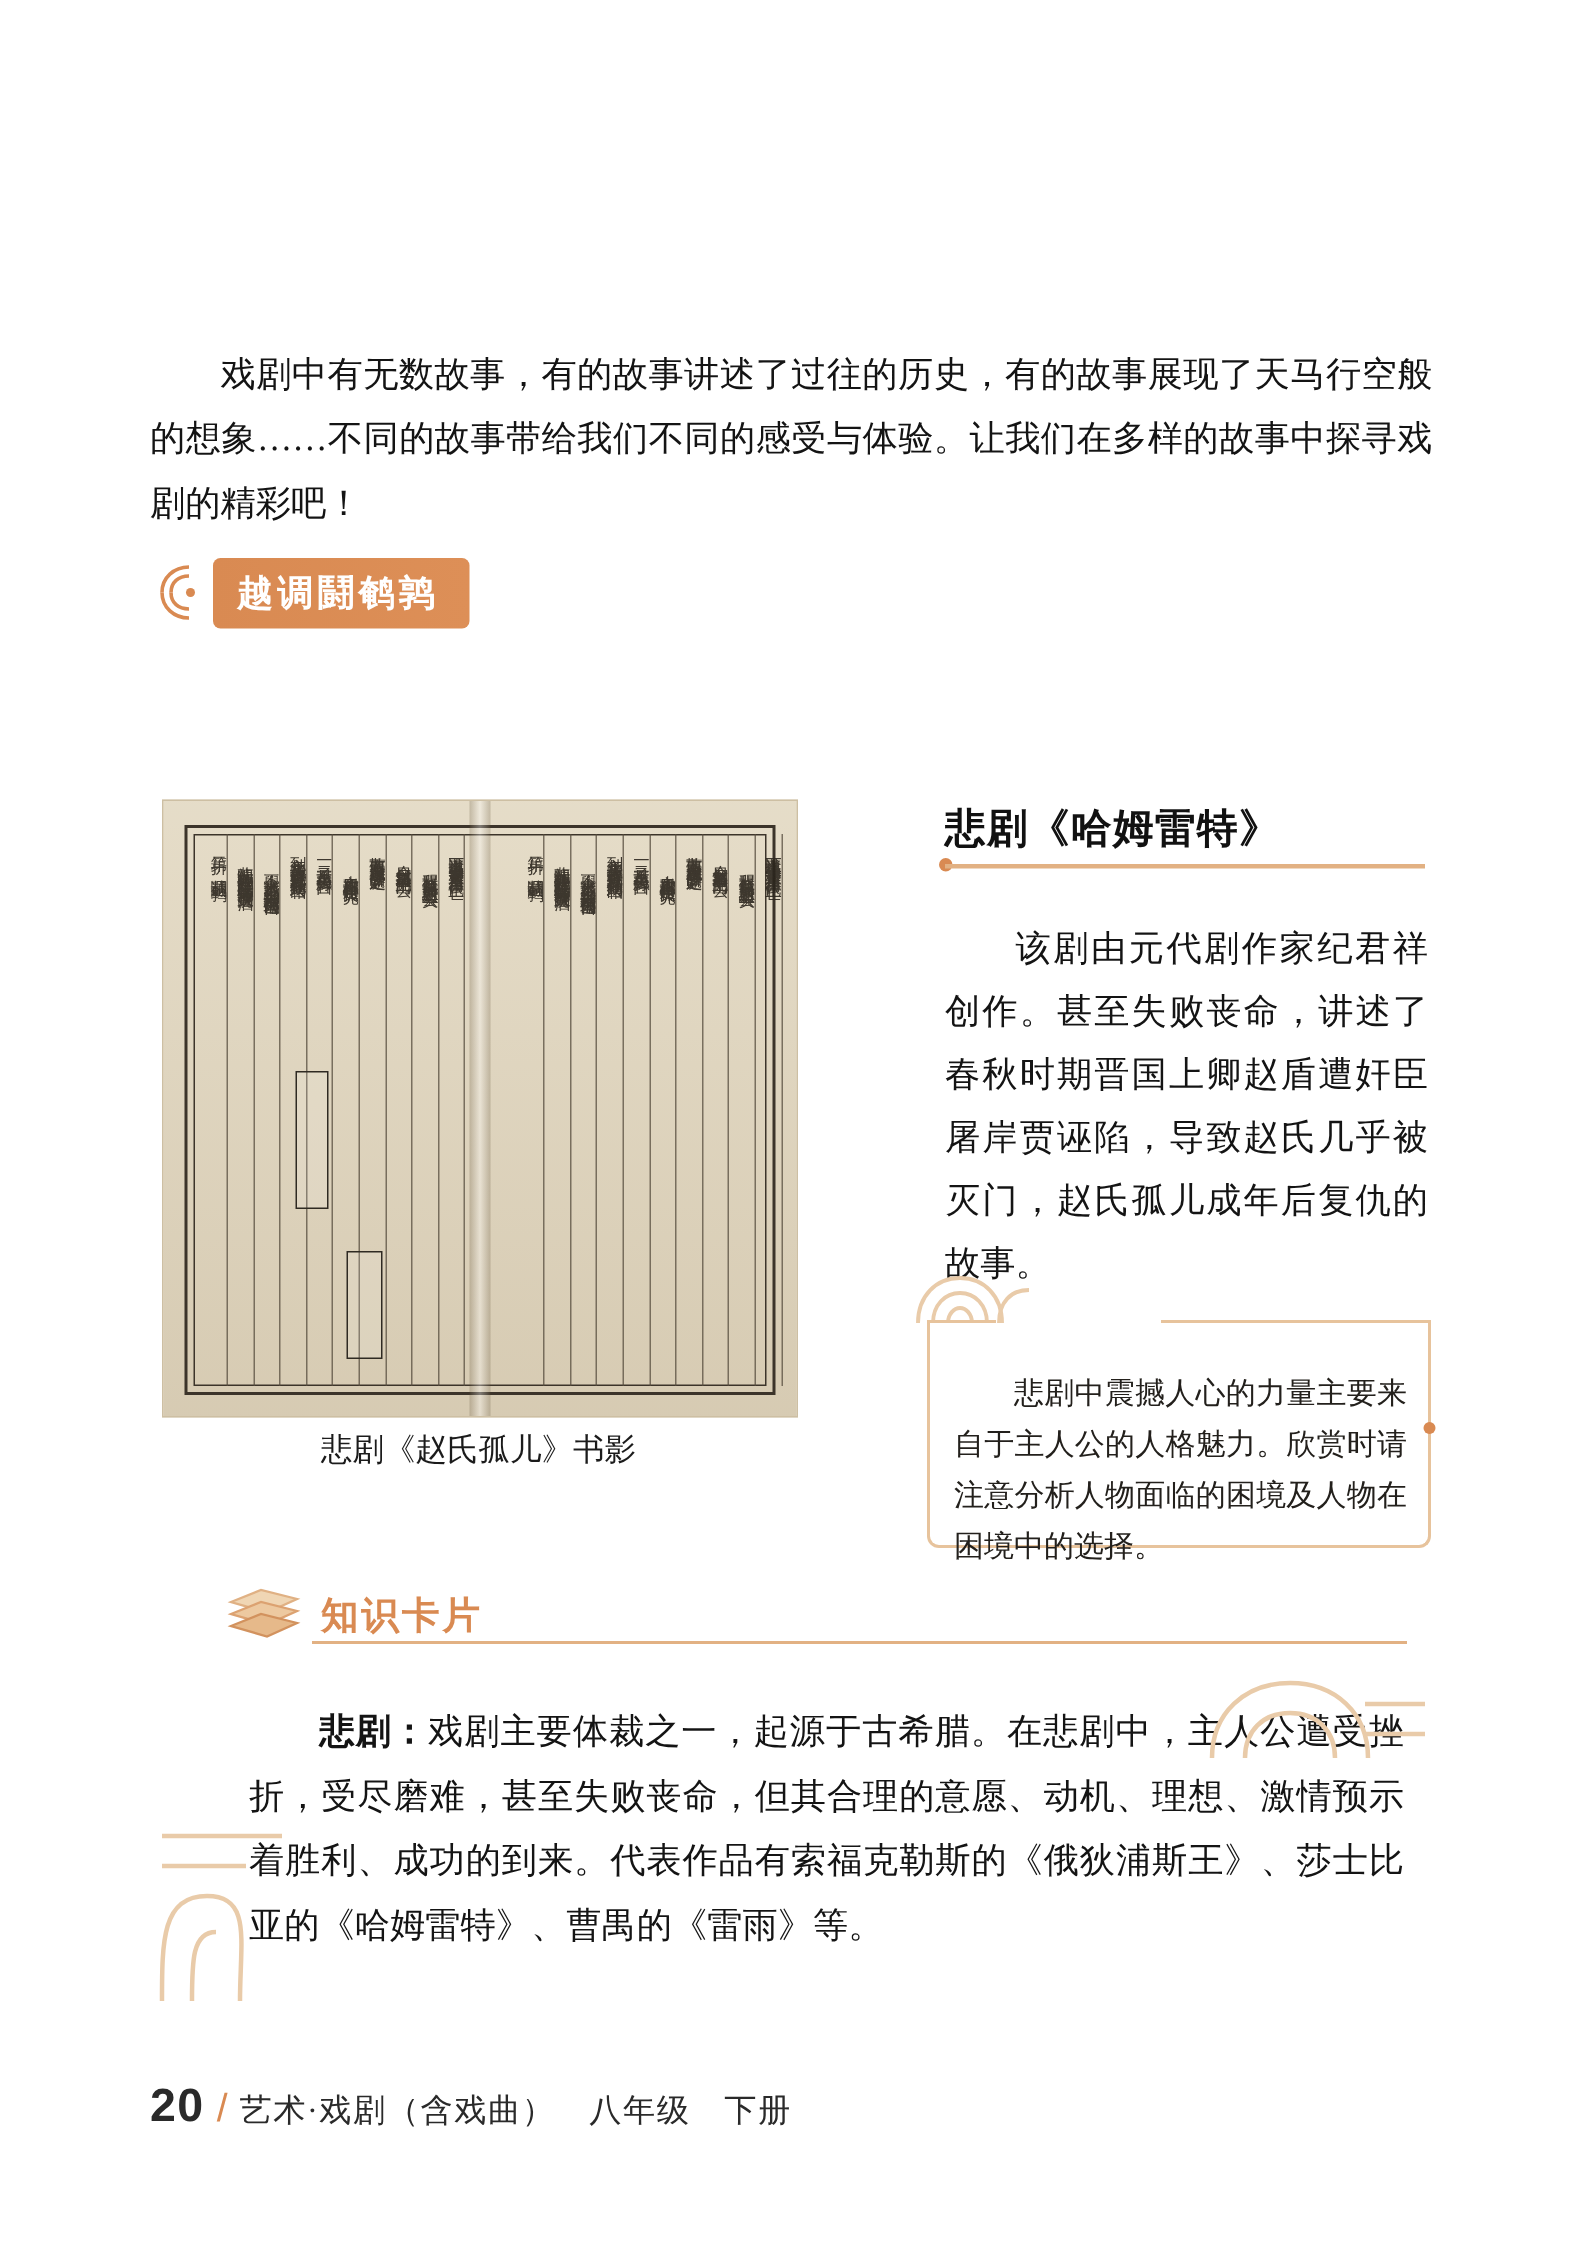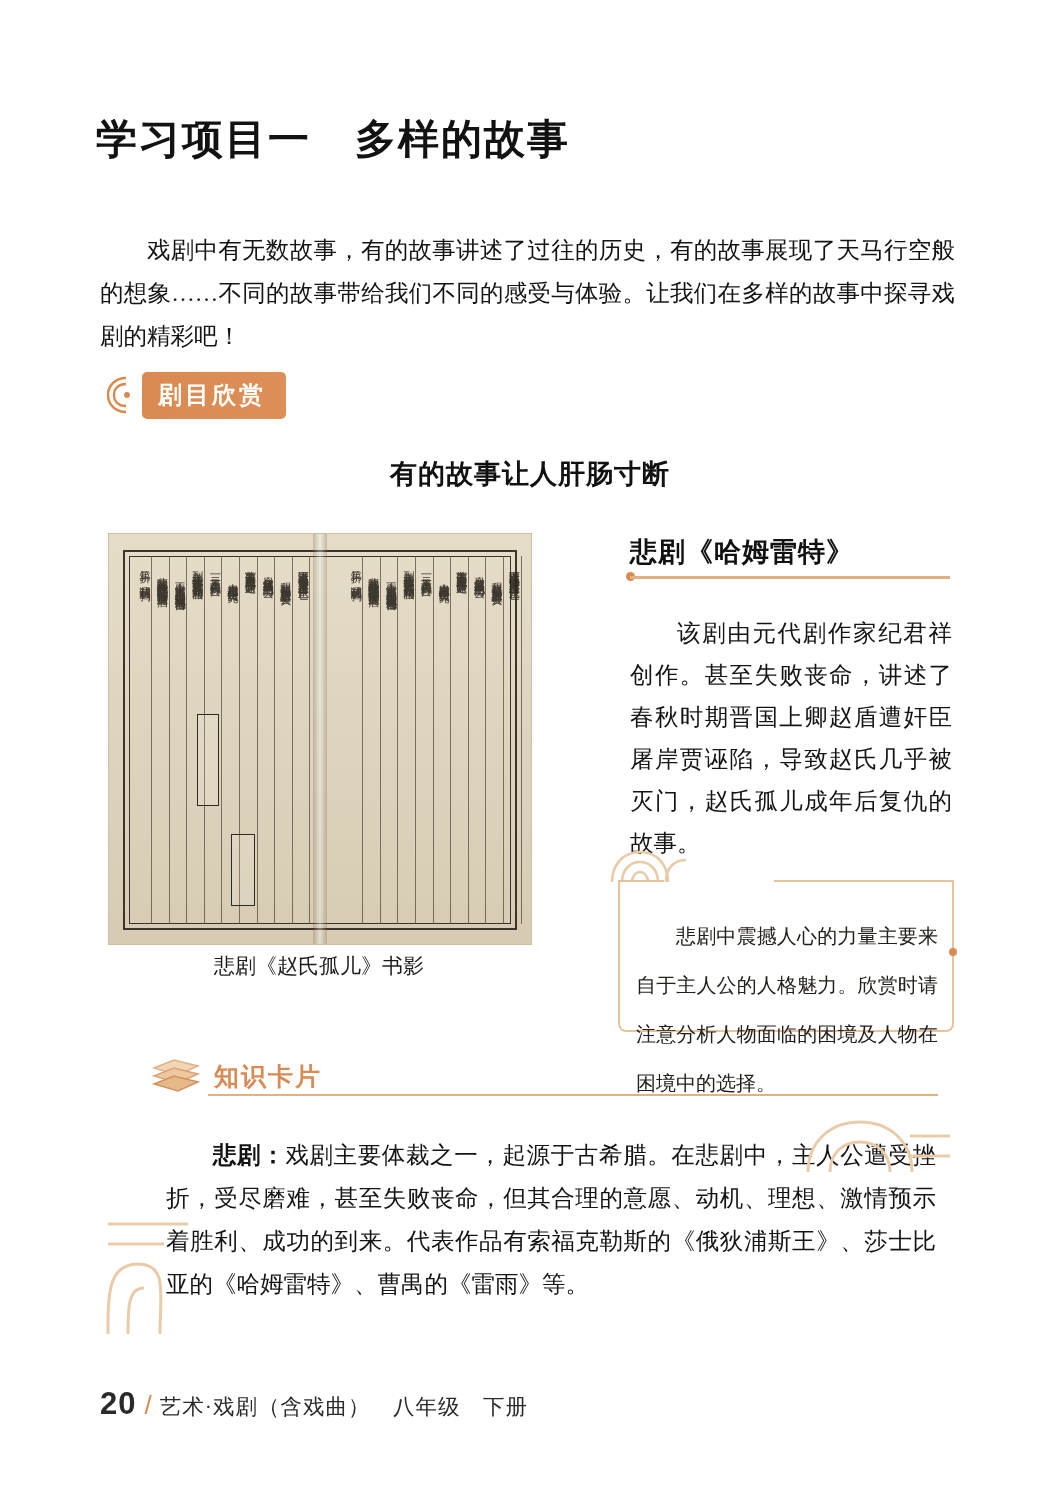--- a/index.html
+++ b/index.html
@@ -257,21 +257,21 @@
     width: 180px;
     height: 2px;
     background: #e7c39c;
   }
   .tip-text {
     position: absolute;
     left: 16px;
     right: 14px;
     top: 10px;
     font-size: 20px;
-    line-height: 49px;
+    line-height: 34px;
     text-indent: 2em;
     text-align: justify;
     color: #23201c;
   }
   .tip-dot {
     position: absolute;
     right: -5px;
     top: 66px;
     width: 8px;
     height: 8px;
@@ -360,43 +360,38 @@
     font-size: 21.5px;
     font-weight: normal;
     letter-spacing: 1px;
   }
 </style>
 </head>
 <body>
 
 <div class="page">
 
-  <div class="title-row">
-    <span class="title-main">学习项目一</span>
-    <span class="title-sub">多样的故事</span>
-  </div>
 
   <p class="intro">戏剧中有无数故事，有的故事讲述了过往的历史，有的故事展现了天马行空般的想象……不同的故事带给我们不同的感受与体验。让我们在多样的故事中探寻戏剧的精彩吧！</p>
 
   <div class="section-tag">
     <span class="tag-ornament">
       <svg width="46" height="44" viewBox="0 0 46 44">
         <g fill="none" stroke="#d98a52" stroke-width="2.4">
           <path d="M4 22 C4 12, 12 5, 22 5"></path>
           <path d="M10 22 C10 15, 15 11, 22 11"></path>
           <path d="M4 22 C4 32, 12 39, 22 39"></path>
           <path d="M10 22 C10 29, 15 33, 22 33"></path>
         </g>
         <circle cx="23" cy="22" r="3" fill="#d98a52"></circle>
       </svg>
     </span>
-    <span class="tag-pill">剧目欣赏</span>
+    <span class="tag-pill">越调鬪鹌鹑</span>
   </div>
 
-  <div class="sub-heading">有的故事让人肝肠寸断</div>
 
   <div class="book-image">
     <div class="page-bg"></div>
     <div class="book-frame">
       <div class="book-frame-inner"></div>
     </div>
     <div class="gutter"></div>
     <div id="glyphs">
         <div class="glyph-col" style="left: 26px; top: 28px;">第二折　越调鬪鹌鹑</div>
         <div class="vline" style="left: 42px;"></div>

